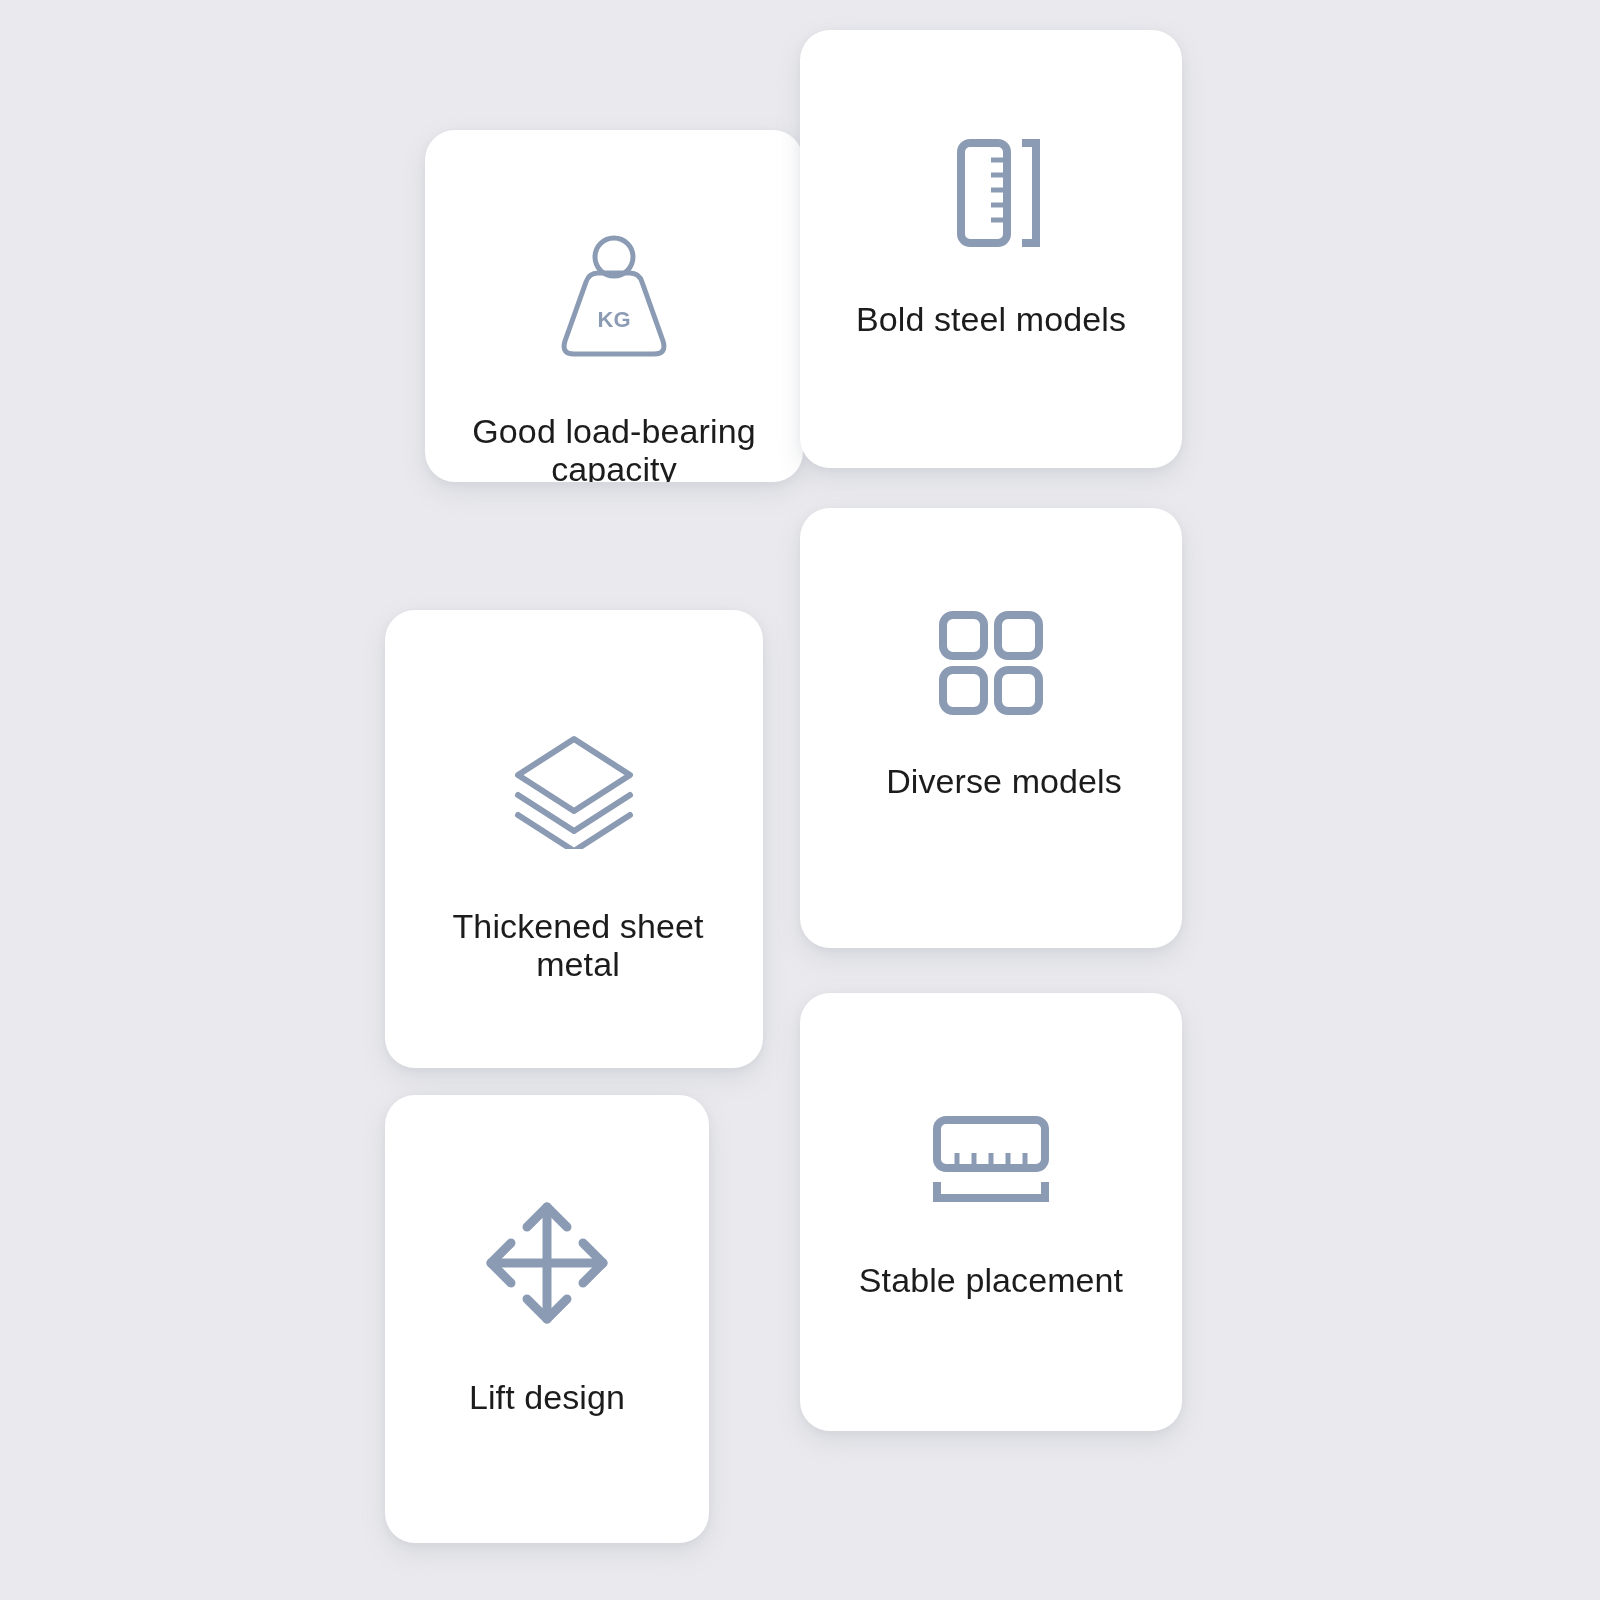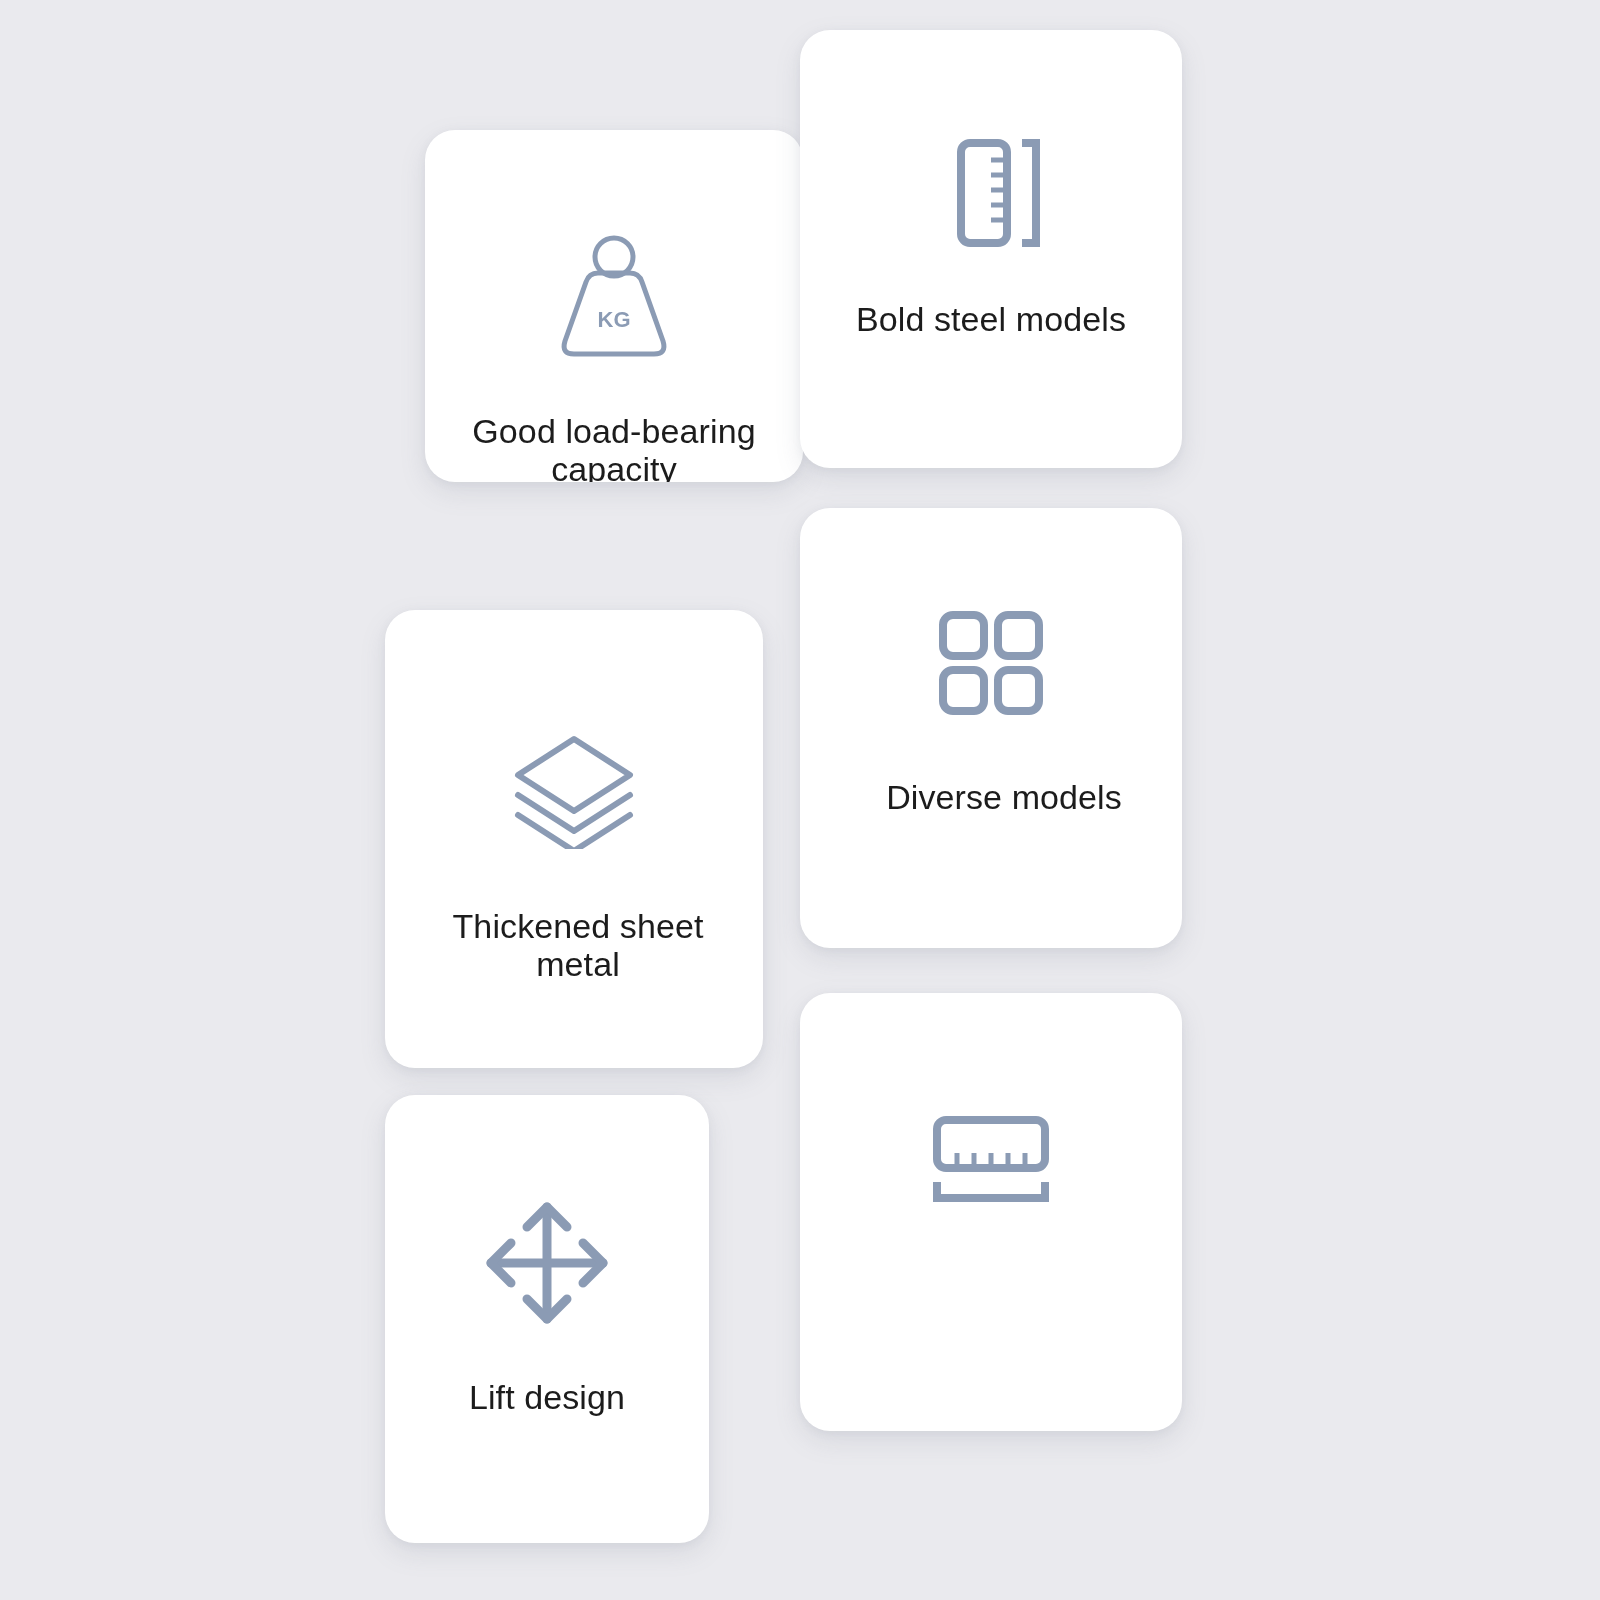--- a/index.html
+++ b/index.html
@@ -71,21 +71,21 @@
   #card-sheet  .card-icon  { top: 106px; height: 140px; }
   #card-sheet  .card-label { top: 297px; margin-left: 8px; }
 
   #card-lift   .card-icon  { top: 88px;  height: 160px; }
   #card-lift   .card-label { top: 283px; }
 
   #card-frame  .card-icon  { top: 98px;  height: 130px; }
   #card-frame  .card-label { top: 270px; }
 
   #card-models .card-icon  { top: 85px;  height: 140px; }
-  #card-models .card-label { top: 270px; padding-left: 40px; }
+  #card-models .card-label { top: 254px; padding-left: 40px; }
 
   #card-stable .card-icon  { top: 90px;  height: 140px; }
   #card-stable .card-label { top: 268px; }
 
   .icon-svg {
     display: block;
   }
   .kg-text {
     font-family: "Liberation Sans", sans-serif;
     font-weight: 700;
@@ -174,15 +174,16 @@
         <g stroke="#8b9bb4" stroke-width="5" stroke-linecap="butt">
           <line x1="27" y1="55" x2="27" y2="68"></line>
           <line x1="44" y1="55" x2="44" y2="68"></line>
           <line x1="61" y1="55" x2="61" y2="68"></line>
           <line x1="78" y1="55" x2="78" y2="68"></line>
           <line x1="95" y1="55" x2="95" y2="68"></line>
         </g>
         <path d="M7 84 L7 100 L115 100 L115 84" fill="none" stroke="#8b9bb4" stroke-width="8" stroke-linejoin="miter"></path>
       </svg>
     </div>
+    <div class="card-label">Stable placement</div>
   </div>
 
 </div>
 
 </body></html>

